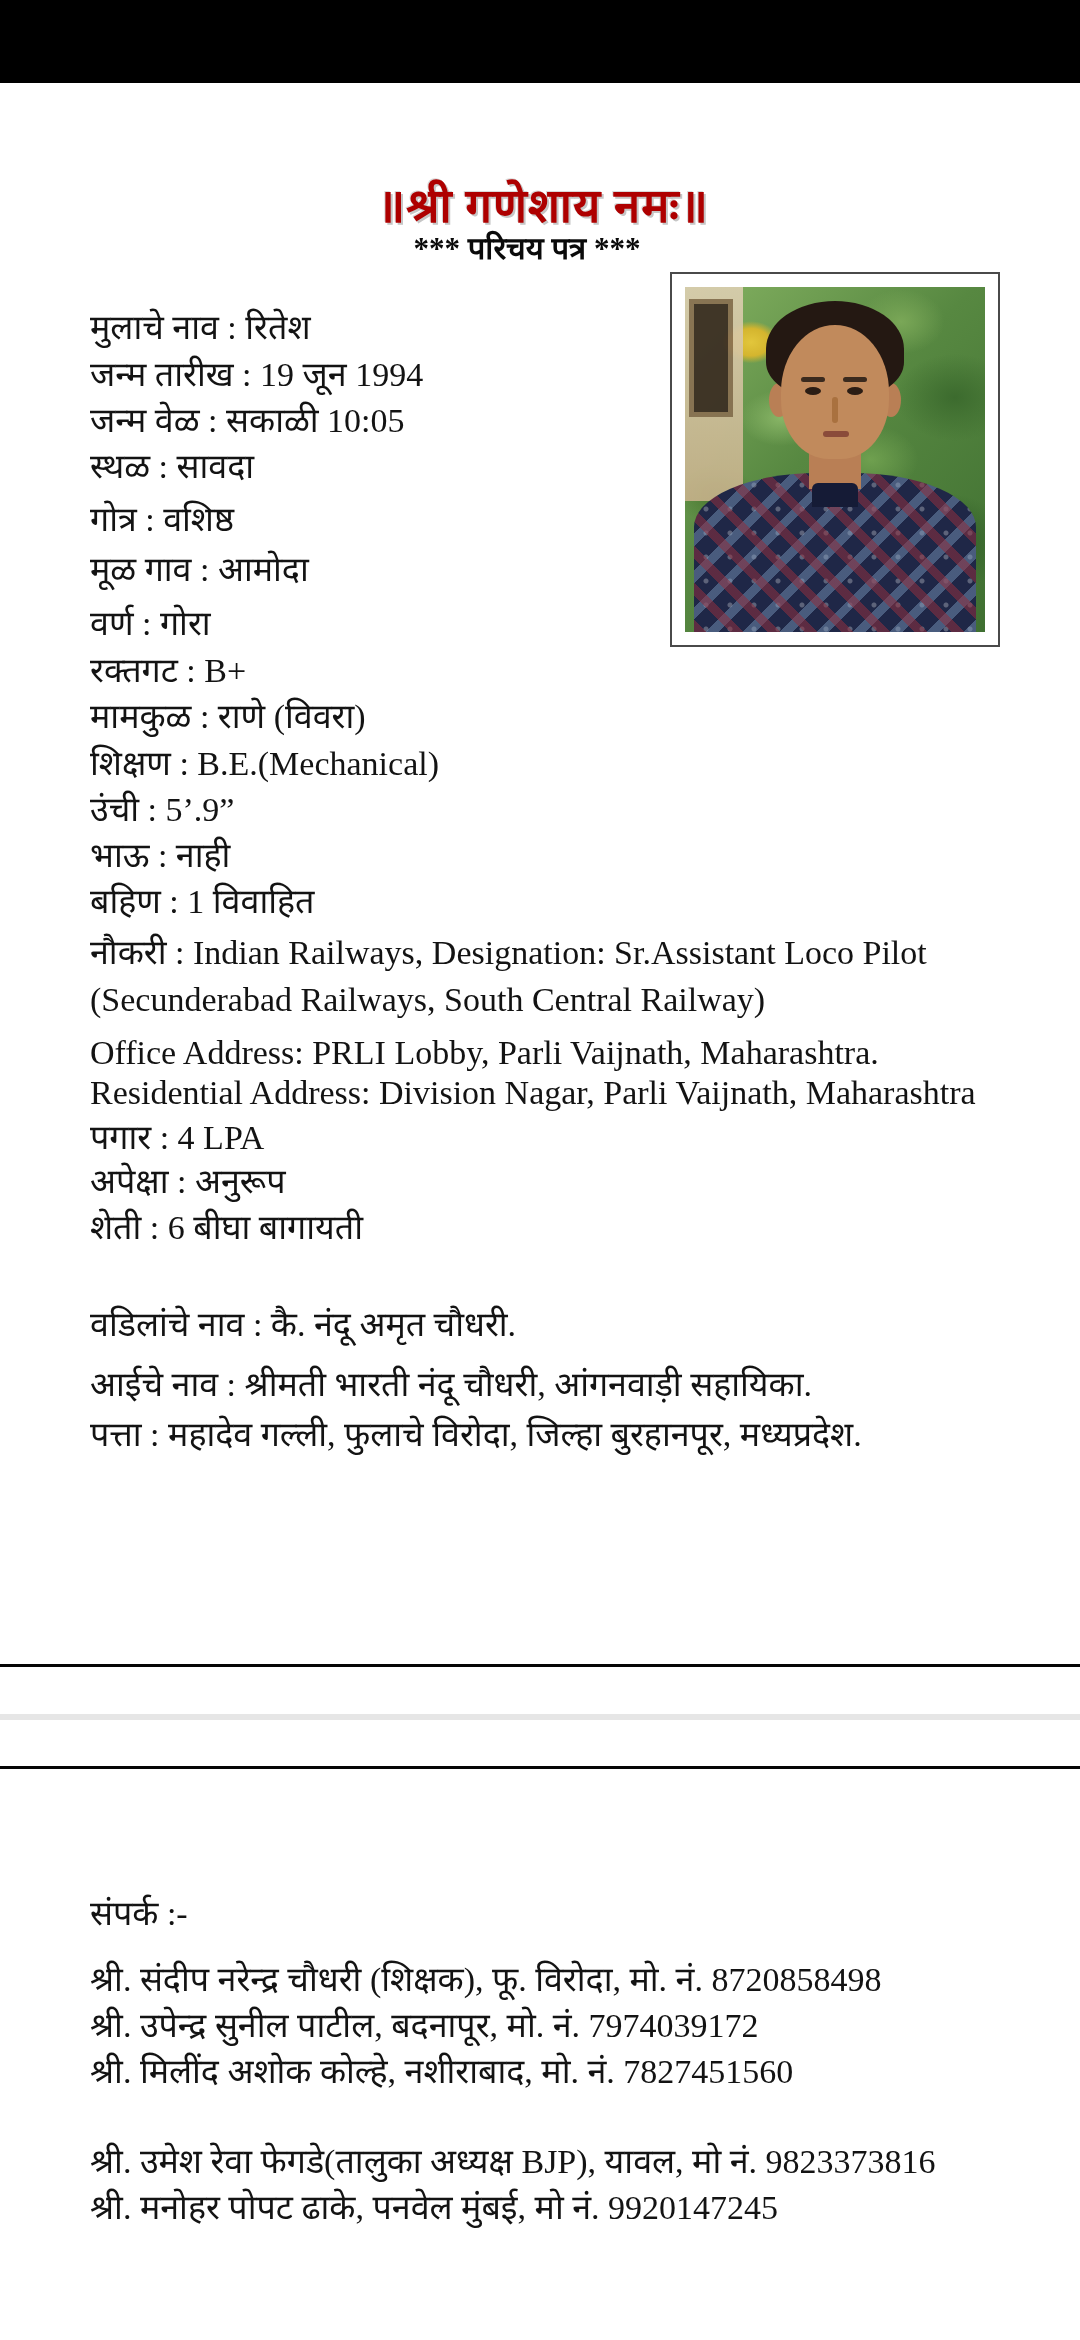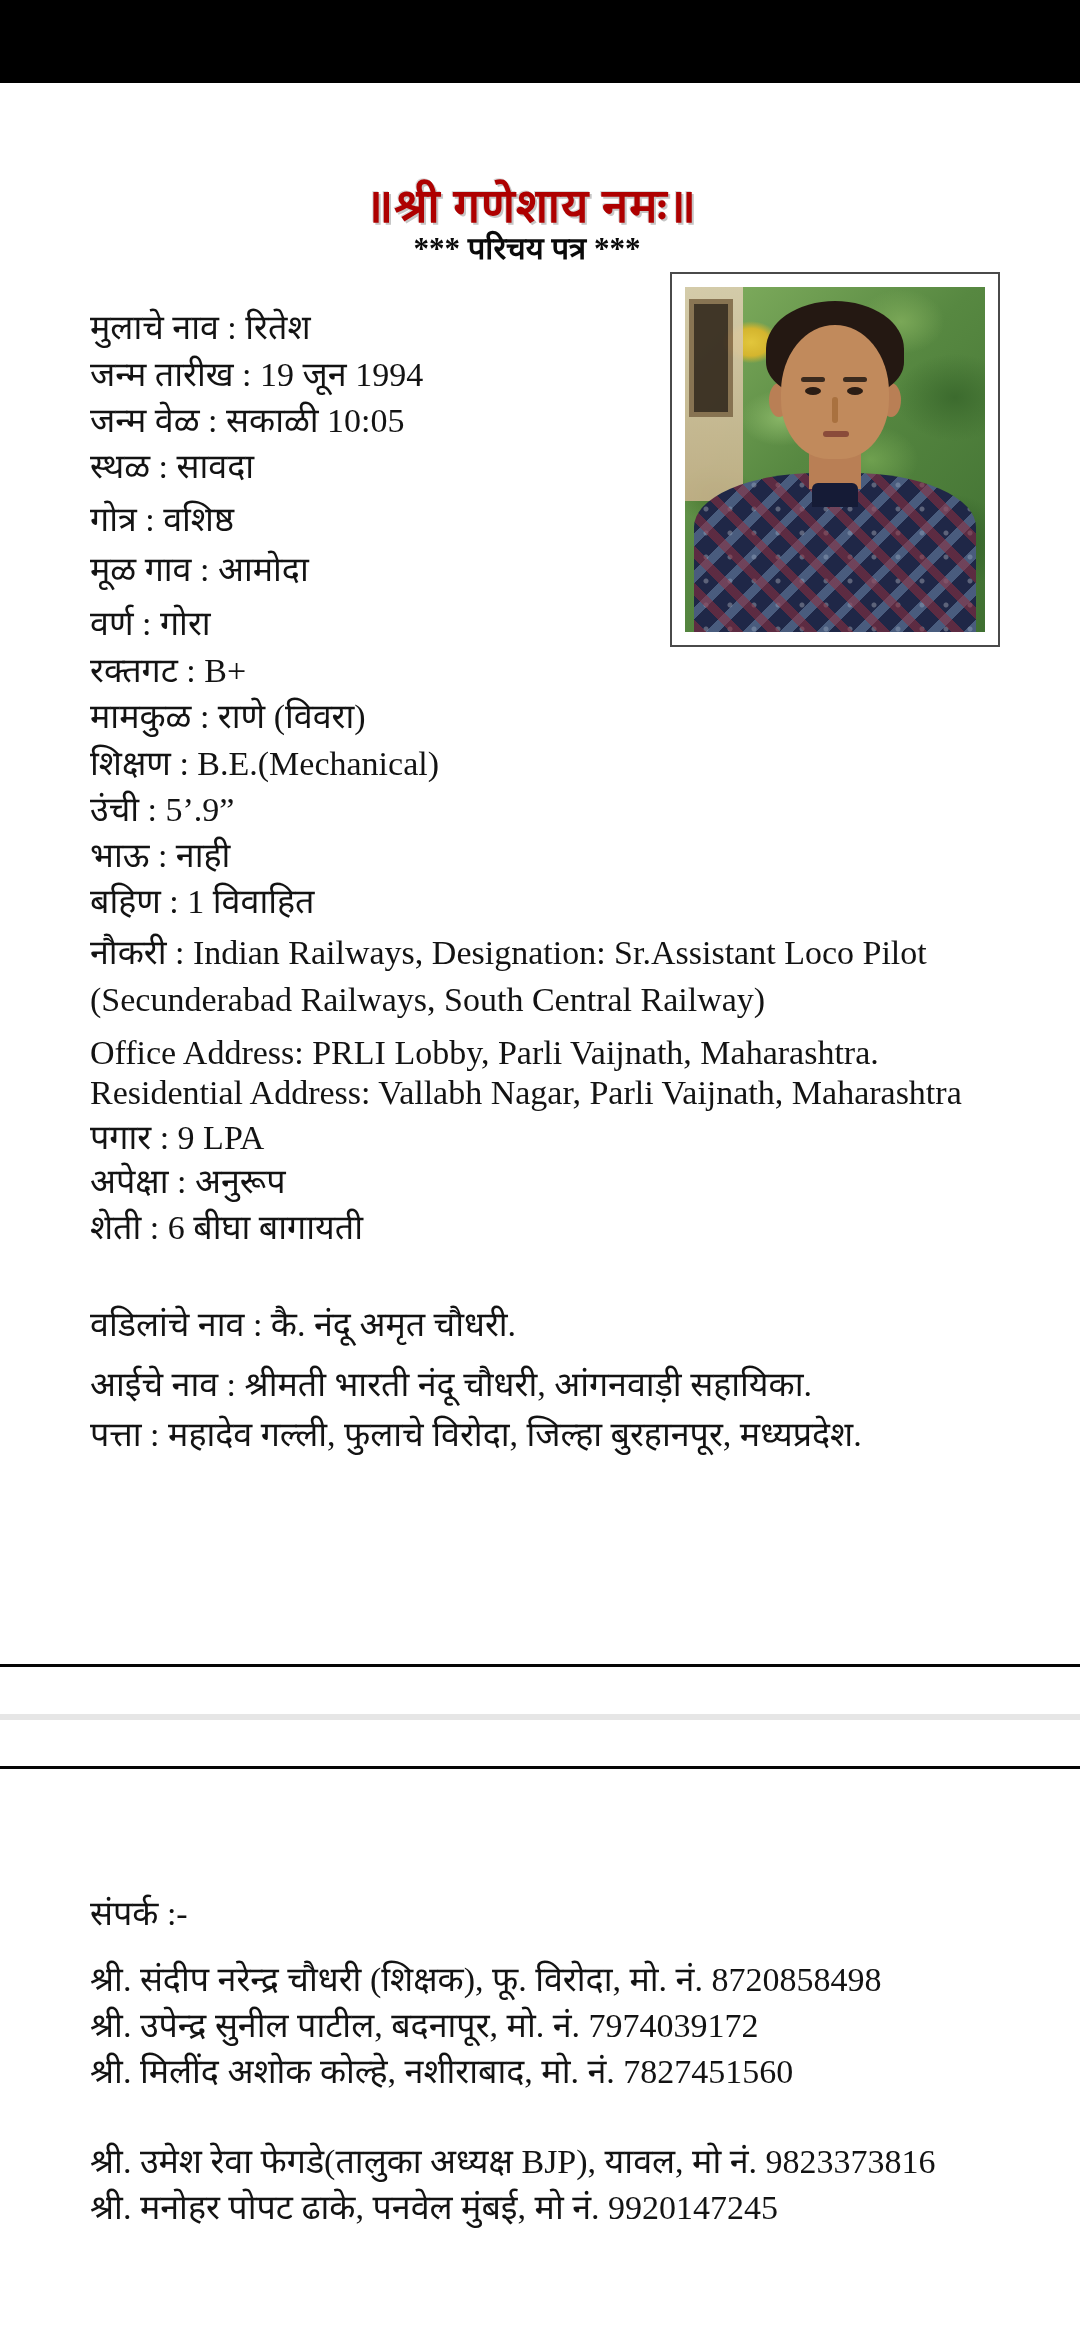--- a/index.html
+++ b/index.html
@@ -9,21 +9,21 @@
     background:#ffffff;
     overflow:hidden;
     font-family:"Liberation Serif","DejaVu Serif",serif;
     color:#111111;
   }
   .statusbar{
     position:absolute;left:0;top:0;width:1080px;height:83px;
     background:#000000;
   }
   .doc-title{
-    position:absolute;left:4px;top:172px;width:1054px;
+    position:absolute;left:16px;top:172px;width:1054px;
     text-align:center;
     font-size:47px;font-weight:bold;
     color:#ae0000;
     text-shadow:2px 2px 0 #c6c6c6, -1px -1px 0 #d9d9d9;
     letter-spacing:1px;
   }
   .doc-subtitle{
     position:absolute;left:0;top:226px;width:1054px;
     text-align:center;
     font-size:31px;font-weight:bold;color:#0a0a0a;
@@ -148,22 +148,22 @@
   <div class="fline" style="top:572px">वर्ण : गोरा</div>
   <div class="fline" style="top:619px">रक्तगट : B+</div>
   <div class="fline" style="top:665px">मामकुळ : राणे (विवरा)</div>
   <div class="fline" style="top:712px">शिक्षण : B.E.(Mechanical)</div>
   <div class="fline" style="top:758px">उंची : 5’.9”</div>
   <div class="fline" style="top:804px">भाऊ :  नाही</div>
   <div class="fline" style="top:850px">बहिण : 1 विवाहित</div>
   <div class="fline" style="top:901px">नौकरी :  Indian Railways, Designation: Sr.Assistant Loco Pilot</div>
   <div class="fline" style="top:948px">(Secunderabad Railways, South Central Railway)</div>
   <div class="fline" style="top:1001px">Office Address: PRLI Lobby, Parli Vaijnath, Maharashtra.</div>
-  <div class="fline" style="top:1041px">Residential Address: Vallabh Nagar, Parli Vaijnath, Maharashtra</div>
-  <div class="fline" style="top:1086px">पगार :  9 LPA</div>
+  <div class="fline" style="top:1041px">Residential Address: Division Nagar, Parli Vaijnath, Maharashtra</div>
+  <div class="fline" style="top:1086px">पगार :  4 LPA</div>
   <div class="fline" style="top:1130px">अपेक्षा : अनुरूप</div>
   <div class="fline" style="top:1176px">शेती : 6 बीघा बागायती</div>
   <div class="fline" style="top:1273px">वडिलांचे नाव :  कै. नंदू अमृत चौधरी.</div>
   <div class="fline" style="top:1383px">पत्ता : महादेव गल्ली, फुलाचे विरोदा, जिल्हा बुरहानपूर, मध्यप्रदेश.</div>
   <div class="fline" style="top:1333px">आईचे नाव : श्रीमती भारती नंदू चौधरी, आंगनवाड़ी सहायिका.</div>
 
   <div class="sep-line" style="top:1664px"></div>
   <div class="sep-gray" style="top:1714px"></div>
   <div class="sep-line" style="top:1766px"></div>
 

